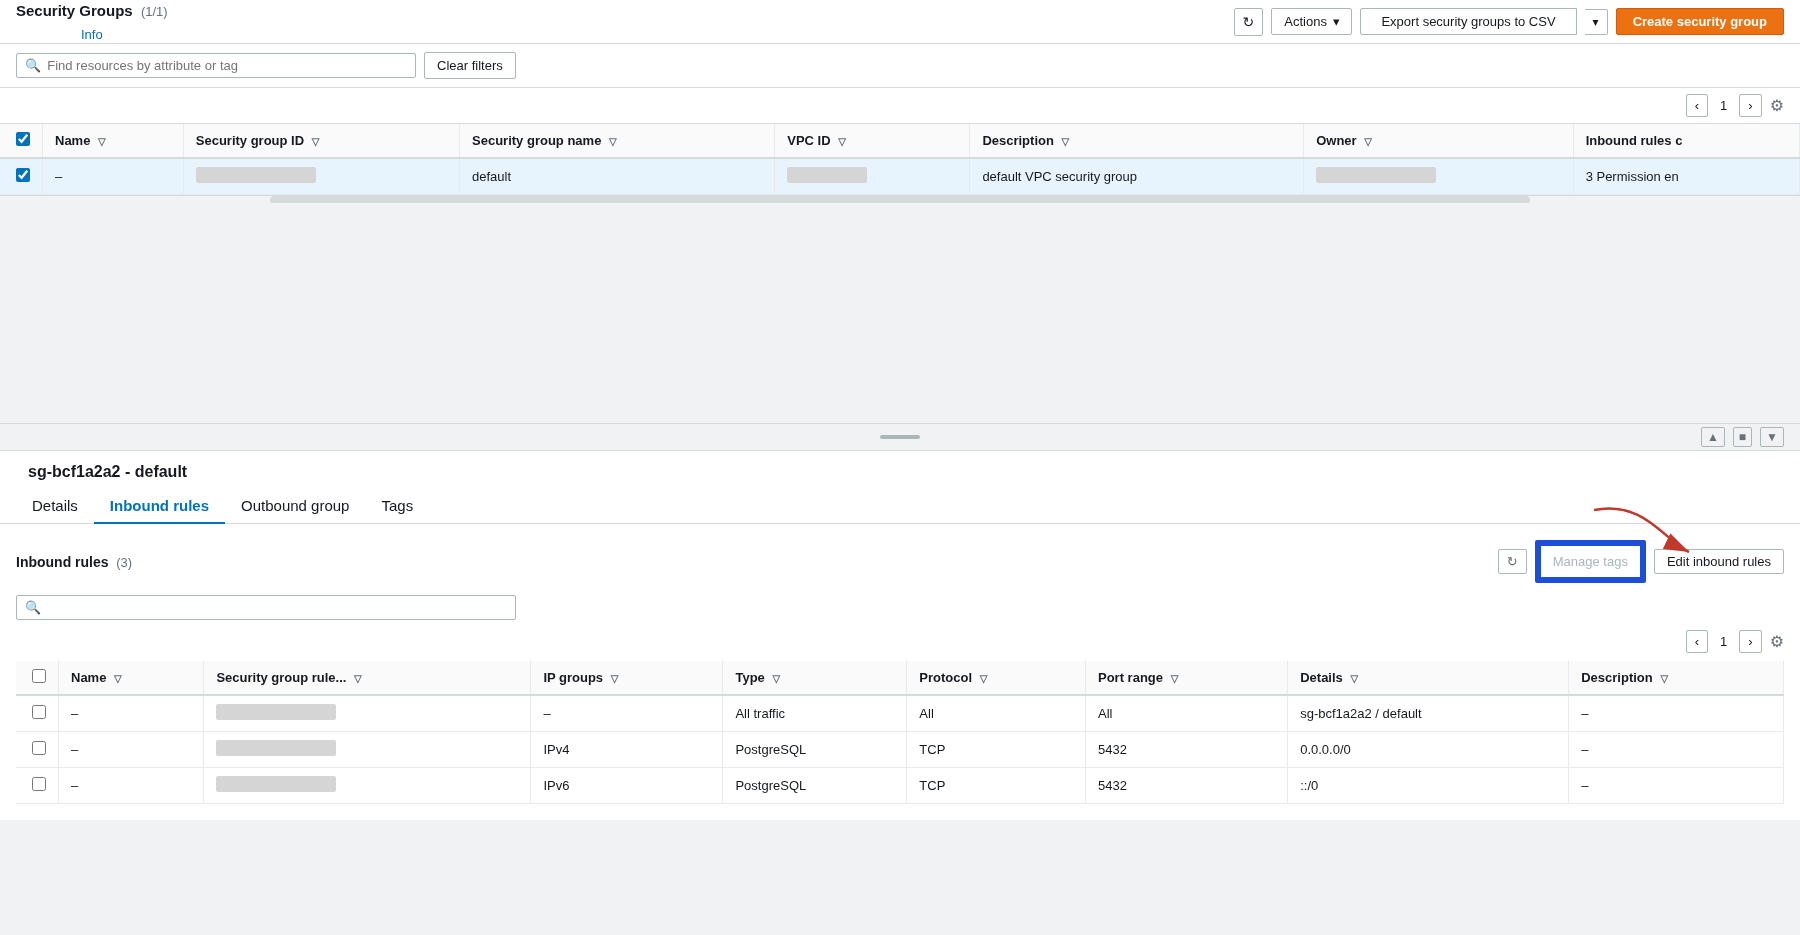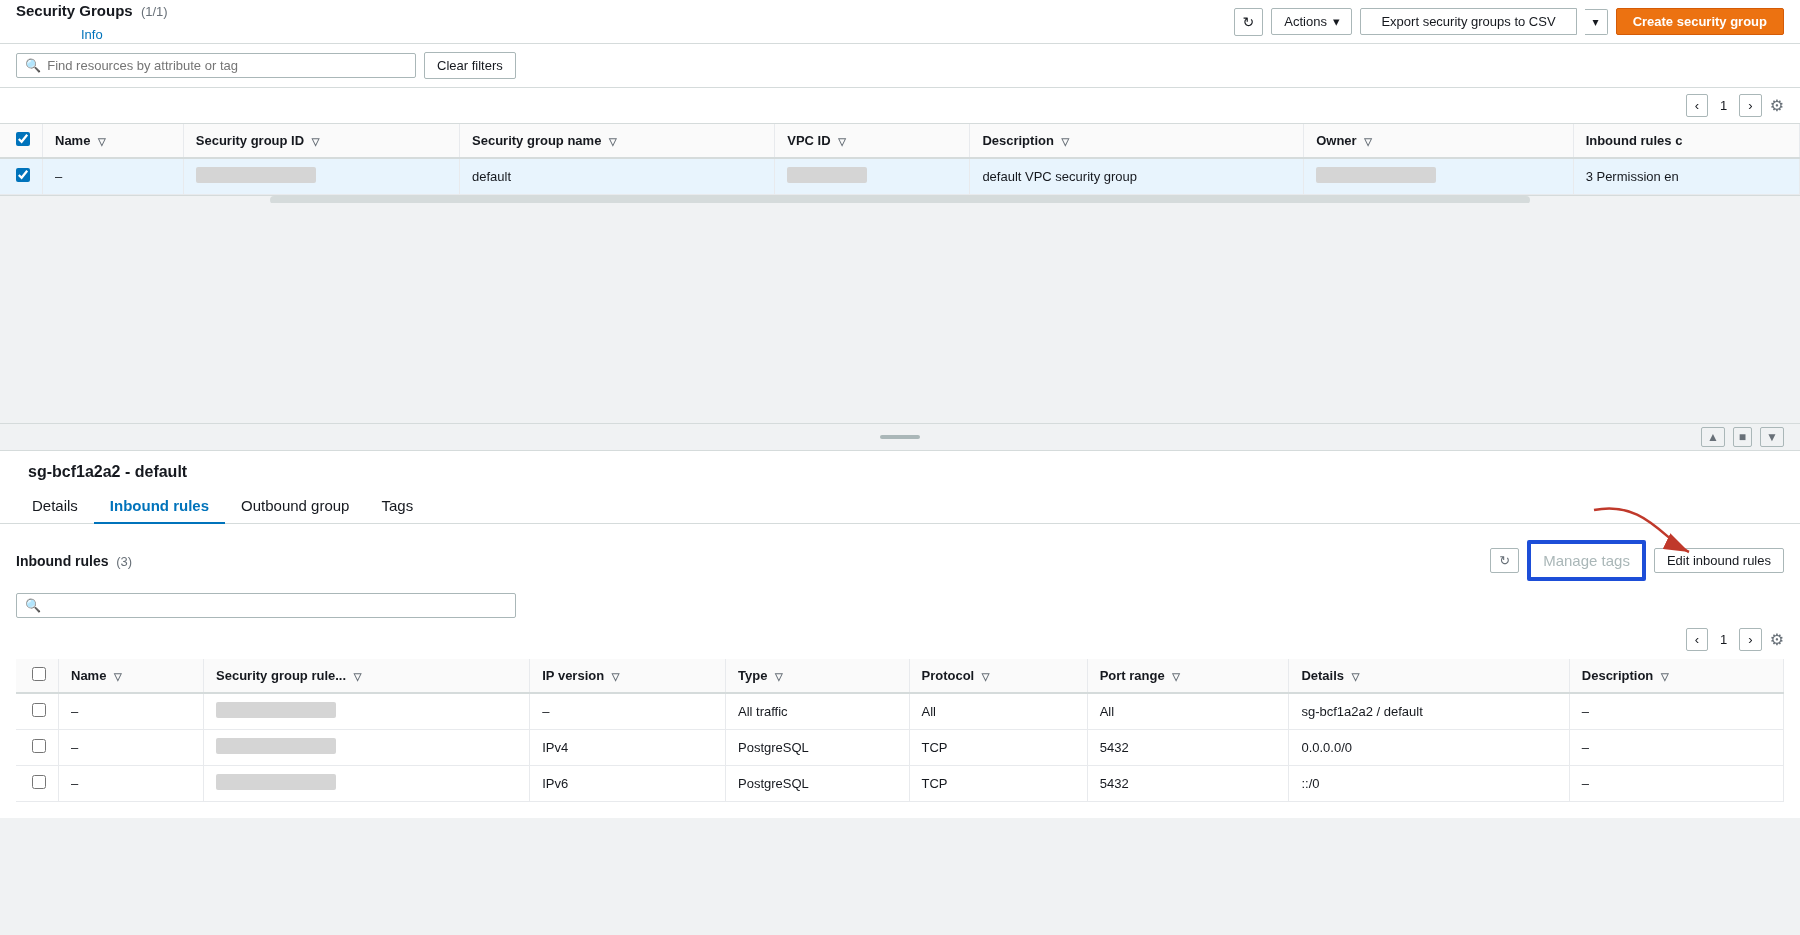--- a/index.html
+++ b/index.html
@@ -329,25 +329,25 @@
       background: #fff;
       border: 1px solid #aab7b8;
       border-radius: 2px;
       padding: 4px 8px;
       cursor: pointer;
       font-size: 13px;
       color: #687078;
     }
     .btn-manage-tags {
       background: #fff;
-      border: 4px solid #1d4ed8;
+      border: 6px solid #1d4ed8;
       border-radius: 2px;
       padding: 8px 12px;
       cursor: pointer;
-      font-size: 15px;
+      font-size: 13px;
       color: #aab7b8;
     }
     .btn-edit-inbound {
       background: #fff;
       border: 1px solid #aab7b8;
       border-radius: 2px;
       padding: 4px 12px;
       cursor: pointer;
       font-size: 13px;
       color: #16191f;
@@ -598,21 +598,21 @@
             </th>
             <th>
               <span>Name</span>
               <span class="sort-icon">▽</span>
             </th>
             <th>
               <span>Security group rule...</span>
               <span class="sort-icon">▽</span>
             </th>
             <th>
-              <span>IP version</span>
+              <span>IP groups</span>
               <span class="sort-icon">▽</span>
             </th>
             <th>
               <span>Type</span>
               <span class="sort-icon">▽</span>
             </th>
             <th>
               <span>Protocol</span>
               <span class="sort-icon">▽</span>
             </th>

